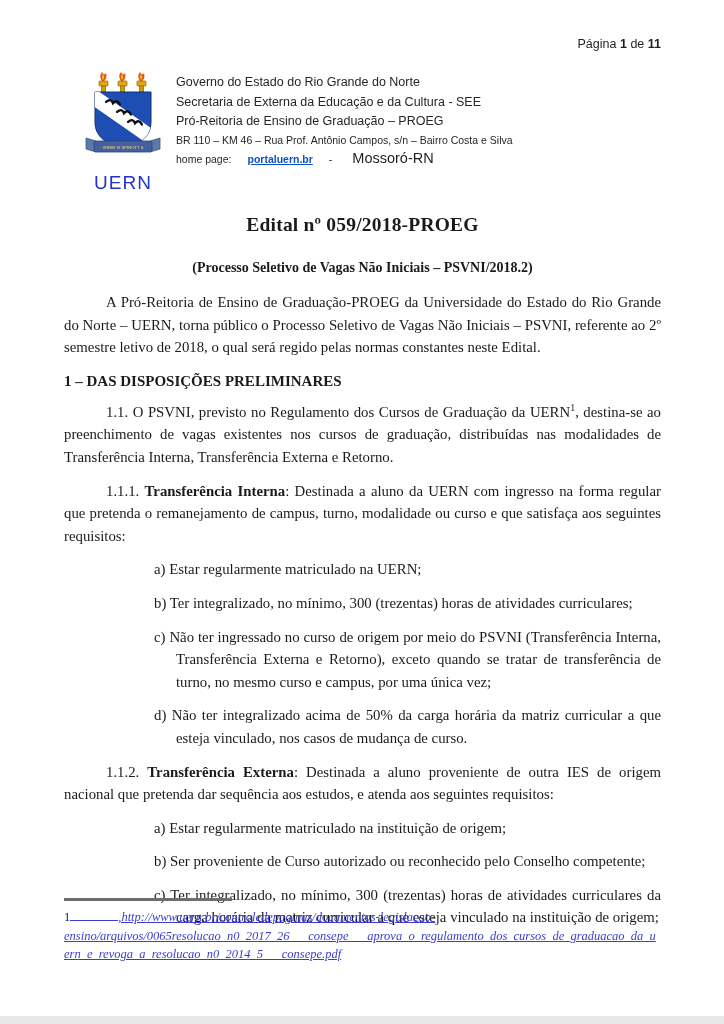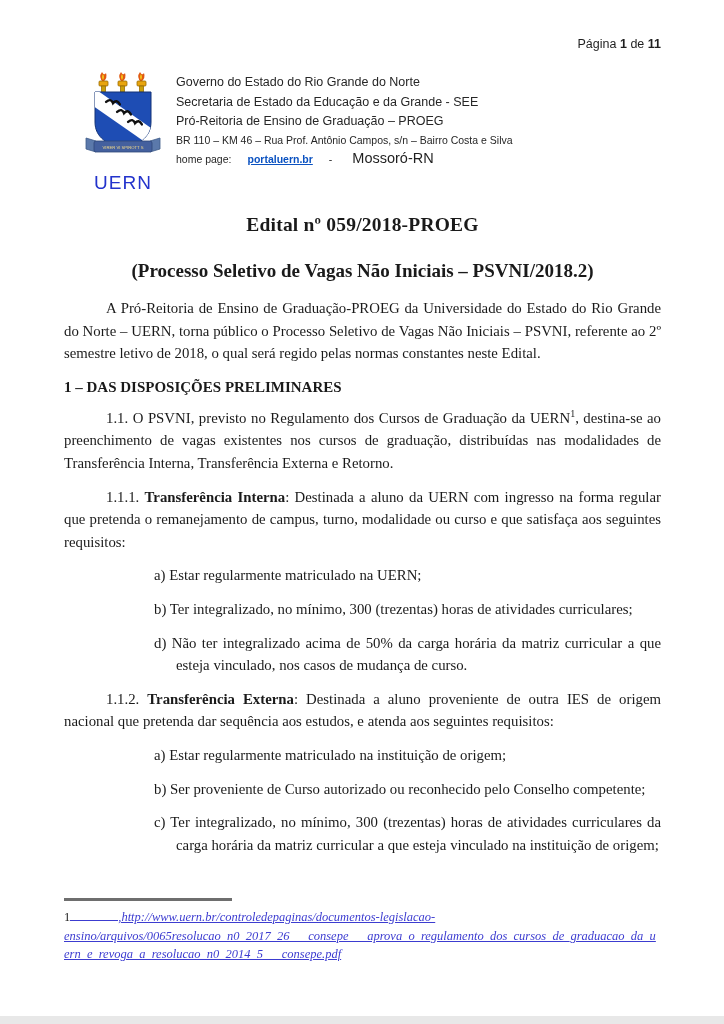--- a/index.html
+++ b/index.html
@@ -66,21 +66,21 @@
   .title {
     text-align: center;
     font-weight: 700;
     font-size: 19.5px;
     letter-spacing: 0.2px;
     margin-top: 8px;
   }
   .subtitle {
     text-align: center;
     font-weight: 700;
-    font-size: 19px;
+    font-size: 14px;
     margin-top: 24px;
   }
   .para {
     text-align: justify;
     text-indent: 42px;
     font-size: 14.8px;
     line-height: 22.6px;
     margin-top: 11px;
   }
   .para.first { margin-top: 15px; }
@@ -191,21 +191,21 @@
           <polygon points="76,68 66,71 66,82 76,79" fill="#5b79ab" stroke="#3d5a88" stroke-width="0.8"></polygon>
           <rect x="10" y="71" width="58" height="11" rx="2" fill="#44609e" stroke="#2e4678" stroke-width="0.8"></rect>
           <text x="39" y="79" text-anchor="middle" font-size="4.2" fill="#f2d98a" font-family="Liberation Sans, sans-serif">VIRER VI SPIROTT S</text>
         </g>
       </svg>
       <div class="logo-acronym">UERN</div>
     </div>
 
     <div class="header-text">
       <div class="hl">Governo do Estado do Rio Grande do Norte</div>
-      <div class="hl">Secretaria de Estado da Educação e da Grande  - SEE</div>
+      <div class="hl">Secretaria de Externa da Educação e da Cultura  - SEE</div>
       <div class="hl">Pró-Reitoria de Ensino de Graduação – PROEG</div>
       <div class="hl small">BR 110 – KM 46 – Rua Prof. Antônio Campos, s/n – Bairro Costa e Silva</div>
       <div class="hl small homepage-line">
         <span>home page:</span>
         <a class="homepage-link">portaluern.br</a>
         <span>-</span>
         <span class="city">Mossoró-RN</span>
       </div>
     </div>
   </div>
@@ -217,20 +217,21 @@
     <p class="para first">A Pró-Reitoria de Ensino de Graduação-PROEG da Universidade do Estado do Rio Grande do Norte – UERN, torna público o Processo Seletivo de Vagas Não Iniciais – PSVNI, referente ao 2º semestre letivo de 2018, o qual será regido pelas normas constantes neste Edital.</p>
 
     <h3 class="section-heading">1 – DAS DISPOSIÇÕES PRELIMINARES</h3>
 
     <p class="para"><span>1.1. O PSVNI, previsto no Regulamento dos Cursos de Graduação da UERN</span><sup class="fnref">1</sup><span>, destina-se ao preenchimento de vagas existentes nos cursos de graduação, distribuídas nas modalidades de Transferência Interna, Transferência Externa e Retorno.</span></p>
 
     <p class="para"><span>1.1.1. </span><b>Transferência Interna</b><span>: Destinada a aluno da UERN com ingresso na forma regular que pretenda o remanejamento de campus, turno, modalidade ou curso e que satisfaça aos seguintes requisitos:</span></p>
 
     <div class="item">a) Estar regularmente matriculado na UERN;</div>
     <div class="item">b) Ter integralizado, no mínimo, 300 (trezentas) horas de atividades curriculares;</div>
+    <div class="item">c) Não ter ingressado no curso de origem por meio do PSVNI (Transferência Interna, Transferência Externa e Retorno), exceto quando se tratar de transferência de turno, no mesmo curso e campus, por uma única vez;</div>
     <div class="item">d) Não ter integralizado acima de 50% da carga horária da matriz curricular a que esteja vinculado, nos casos de mudança de curso.</div>
 
     <p class="para"><span>1.1.2. </span><b>Transferência Externa</b><span>: Destinada a aluno proveniente de outra IES de origem nacional que pretenda dar sequência aos estudos, e atenda aos seguintes requisitos:</span></p>
 
     <div class="item">a) Estar regularmente matriculado na instituição de origem;</div>
     <div class="item">b) Ser proveniente de Curso autorizado ou reconhecido pelo Conselho competente;</div>
     <div class="item">c) Ter integralizado, no mínimo, 300 (trezentas) horas de atividades curriculares da carga horária da matriz curricular a que esteja vinculado na instituição de origem;</div>
   </div>
 
   <div class="footnote">

